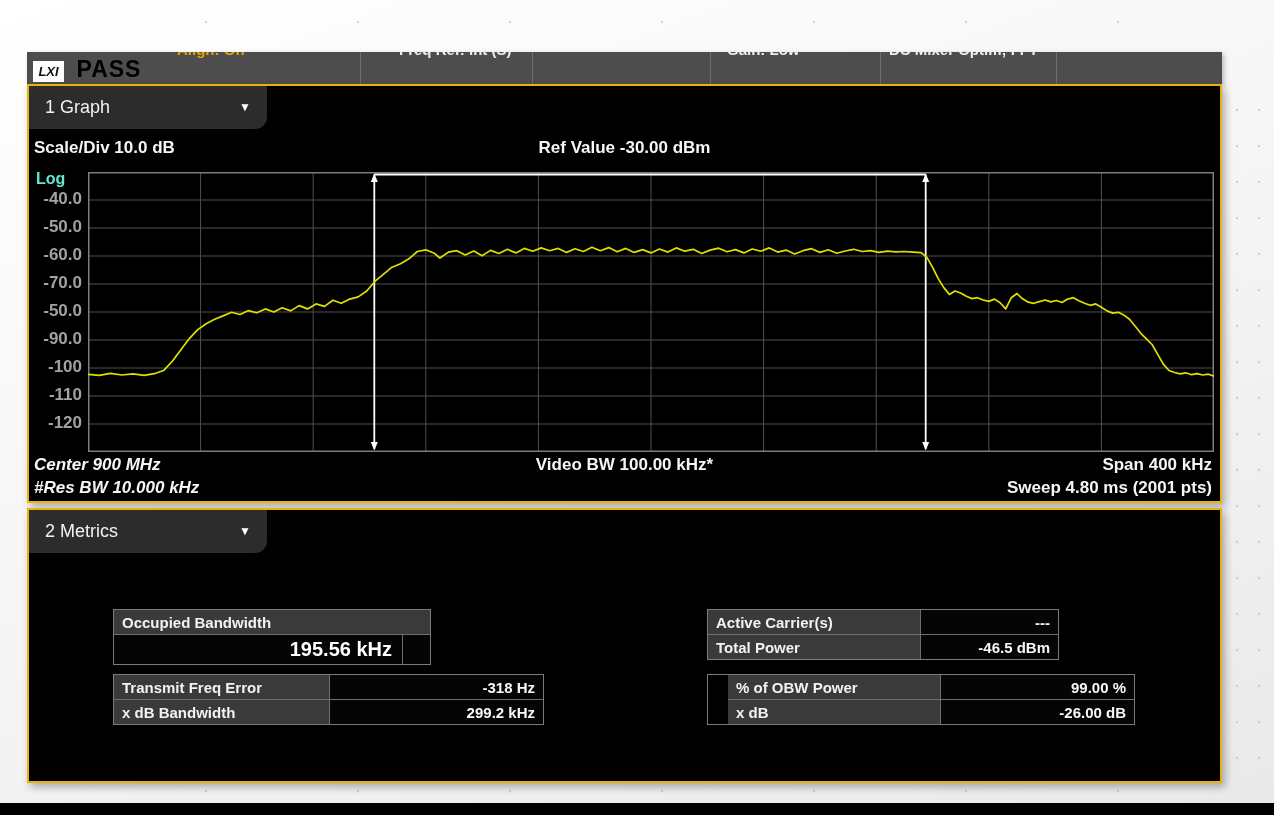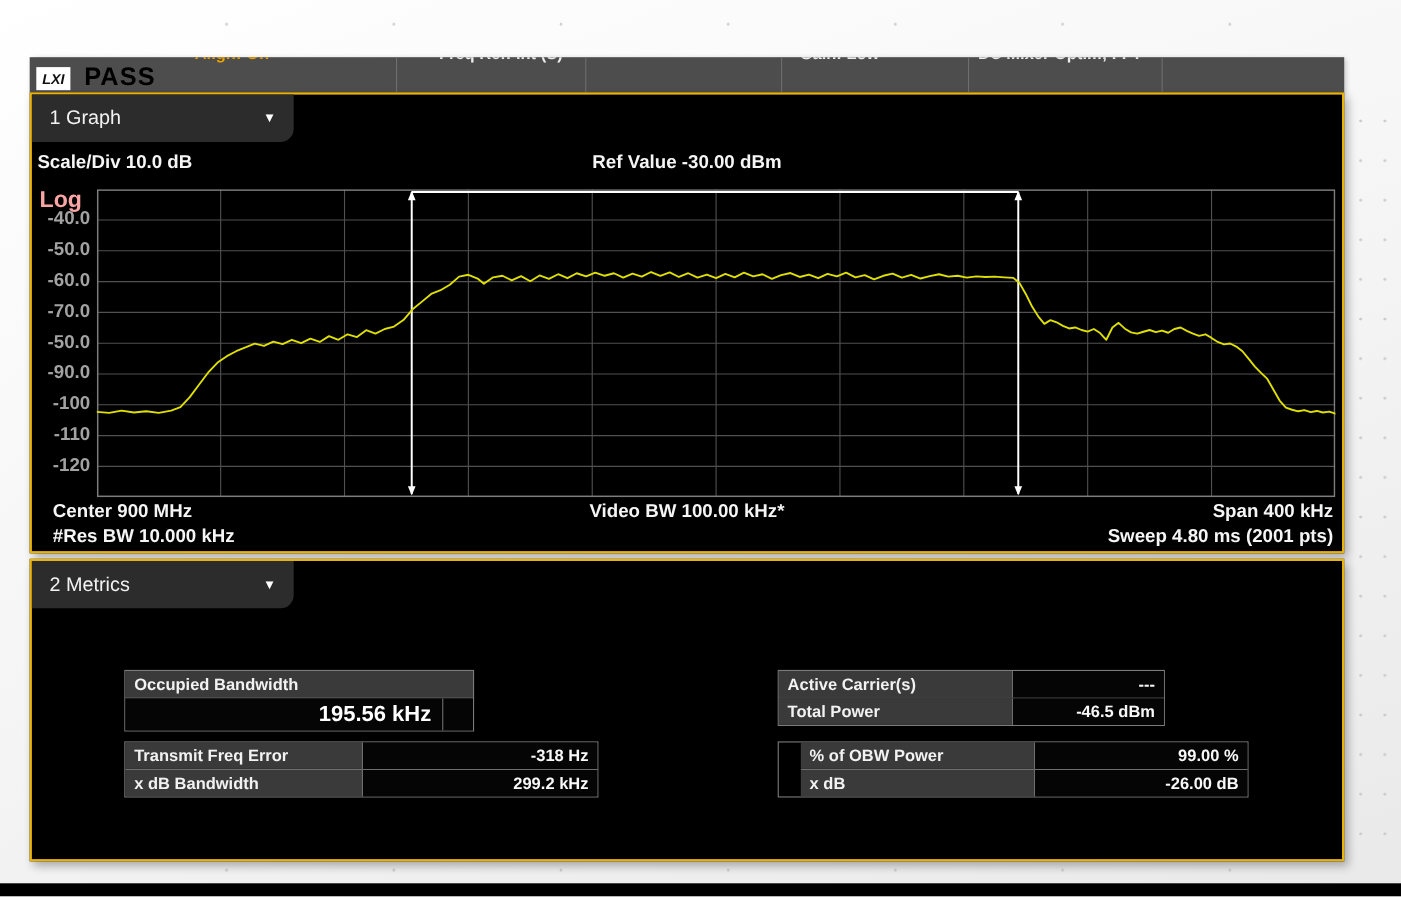--- a/index.html
+++ b/index.html
@@ -50,31 +50,31 @@
   .wtab{
     position:absolute;left:0;top:0;width:238px;height:43px;background:#2c2c2c;
     border-radius:0 0 12px 0;color:#f2f2f2;font-size:18px;
     line-height:43px;padding-left:16px;box-sizing:border-box;cursor:pointer;
   }
   .wtab .arrow{position:absolute;right:16px;top:0;font-size:12px;line-height:43px;color:#fff;}
   
   .scale-row{position:absolute;left:0;top:52px;width:100%;height:24px;}
   .scale-left{position:absolute;left:5px;top:0;color:#f5f5f5;font-size:17px;font-weight:bold;white-space:nowrap;}
   .ref-center{position:absolute;left:0;top:0;width:100%;text-align:center;color:#f5f5f5;font-size:17px;font-weight:bold;}
-  .log-label{position:absolute;left:7px;top:84px;color:#fca5a5;font-size:21px;font-weight:bold;}
+  .log-label{position:absolute;left:7px;top:84px;color:#5eead4;font-size:16px;font-weight:bold;}
   .ylabels{position:absolute;left:0;top:86px;width:55px;height:280px;}
   .ylabels span{position:absolute;right:2px;color:#a2a2a2;font-size:17px;font-weight:bold;}
   .plot{position:absolute;left:59px;top:86px;width:1126px;height:280px;}
   .gl{stroke:#515151;stroke-width:1;}
   .gb{fill:none;stroke:#7d7d7d;stroke-width:1.5;}
   .mk{stroke:#ffffff;stroke-width:1.8;}
   .mkf{fill:#ffffff;}
   .trace{fill:none;stroke-width:1.7;stroke-linejoin:round;stroke-linecap:round;}
   .anno{position:absolute;width:100%;height:23px;color:#f5f5f5;font-size:17px;font-weight:bold;}
-  .anno .l{position:absolute;left:19px;white-space:nowrap;}
+  .anno .l{position:absolute;left:5px;white-space:nowrap;font-style:italic;}
   .anno .c{position:absolute;left:0;width:100%;text-align:center;}
   .anno .r{position:absolute;right:8px;white-space:nowrap;}
   .anno1{top:369px;}
   .anno2{top:392px;}
   
   .mtable{position:absolute;border:1px solid #7b7b7b;box-sizing:border-box;}
   .mrow{display:flex;height:24px;border-top:1px solid #6e6e6e;}
   .mrow:first-child{border-top:none;}
   .mlabel{
     background:#3a3a3a;color:#f2f2f2;font-size:15px;font-weight:bold;

